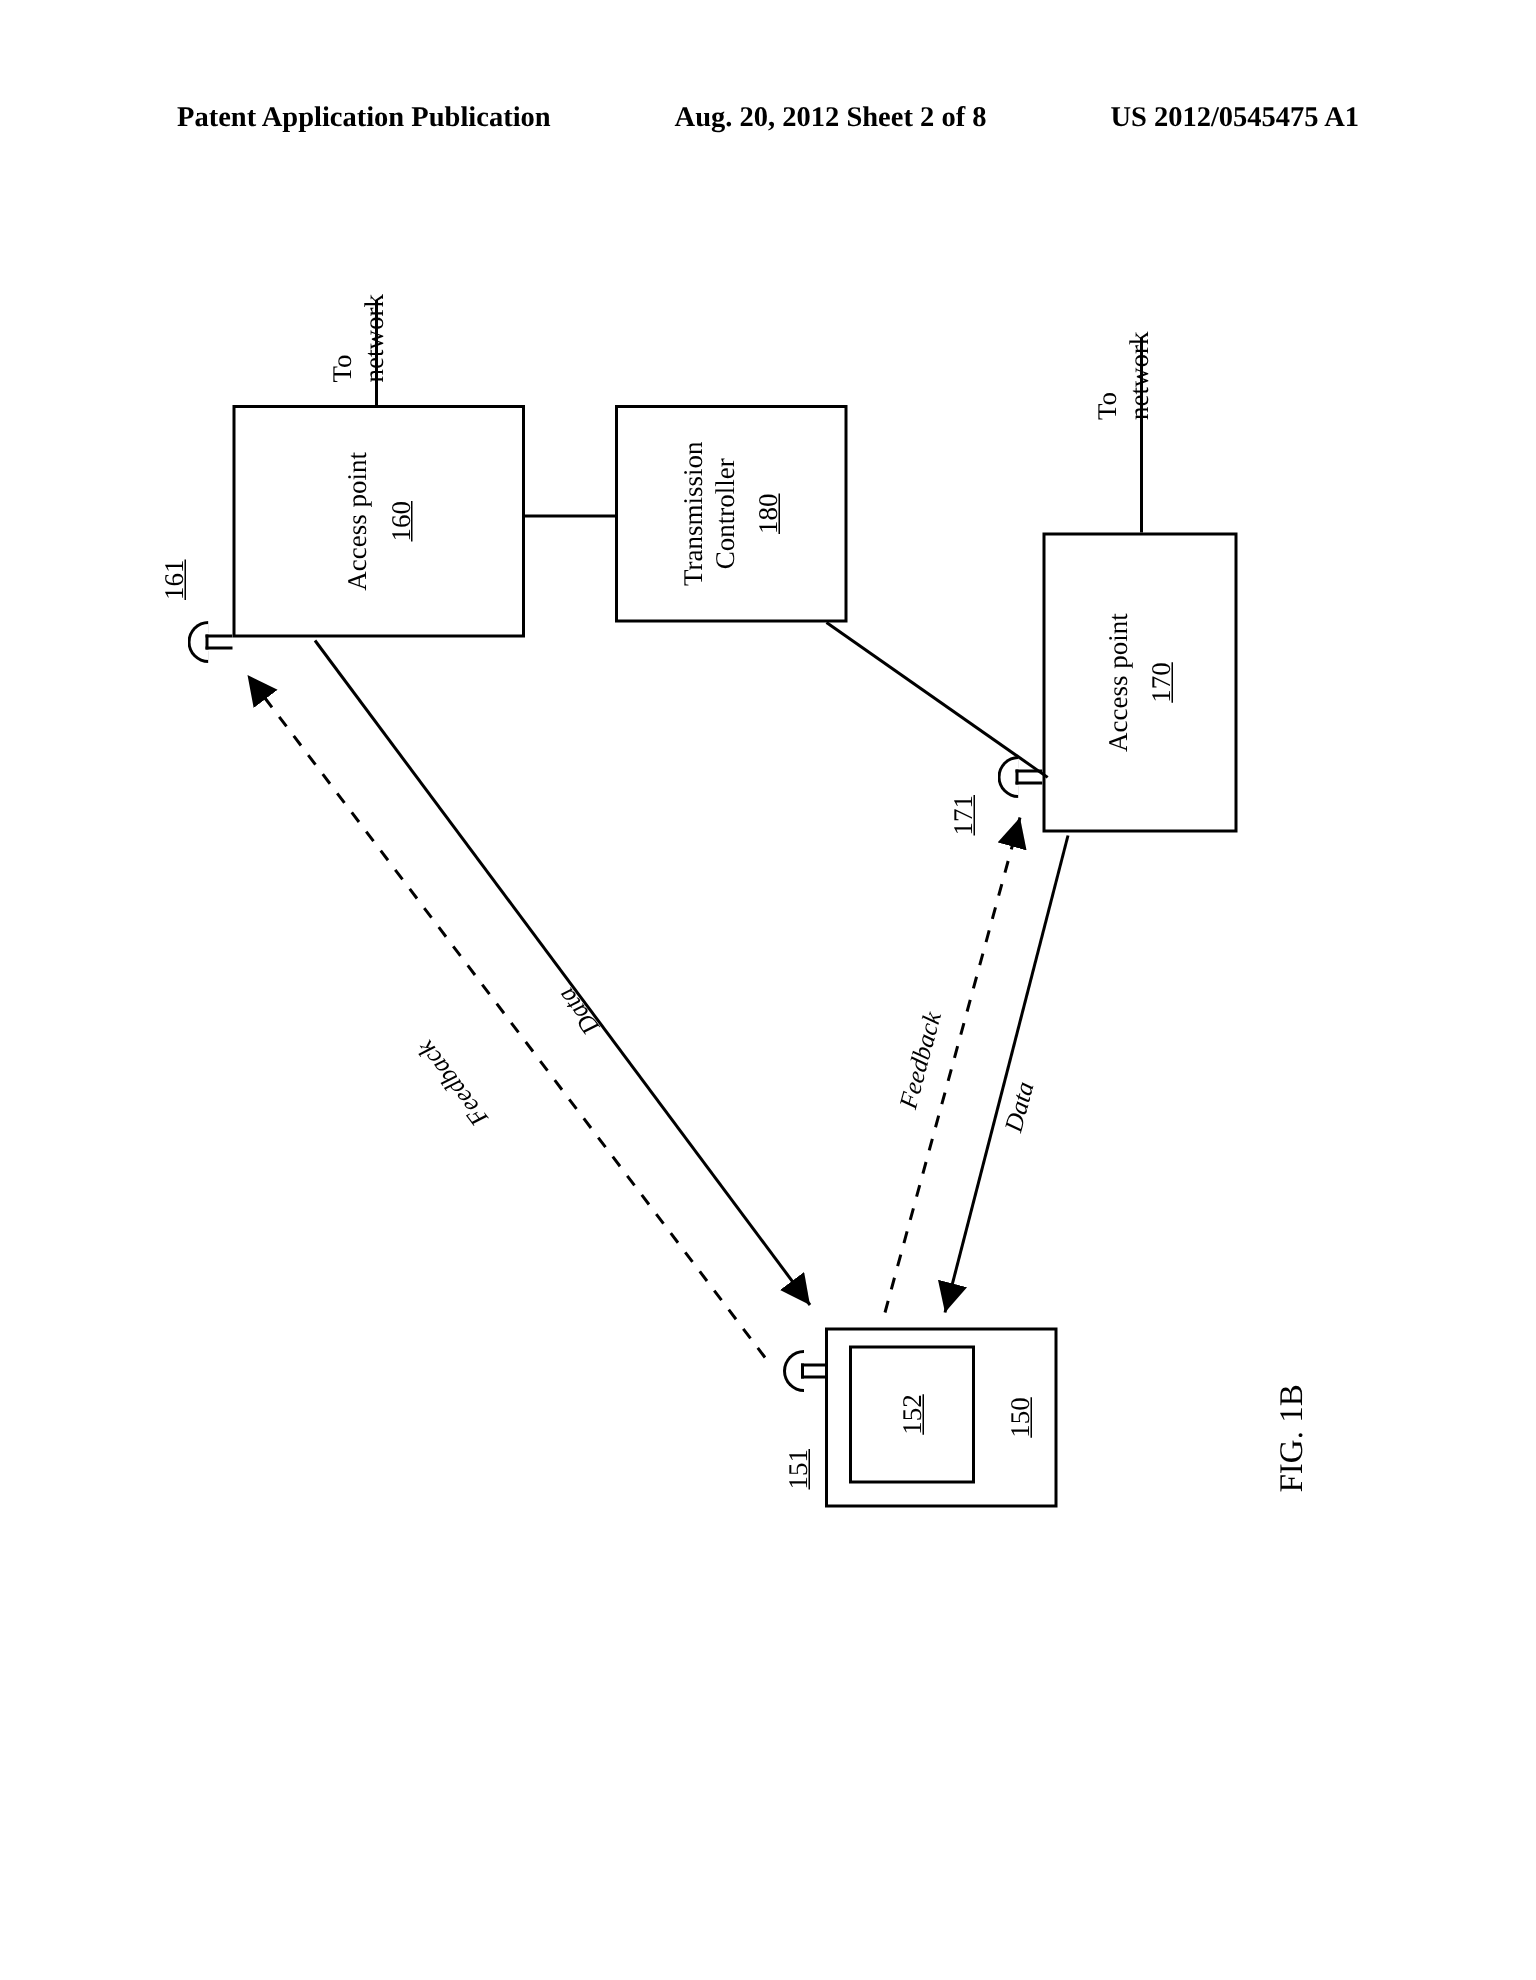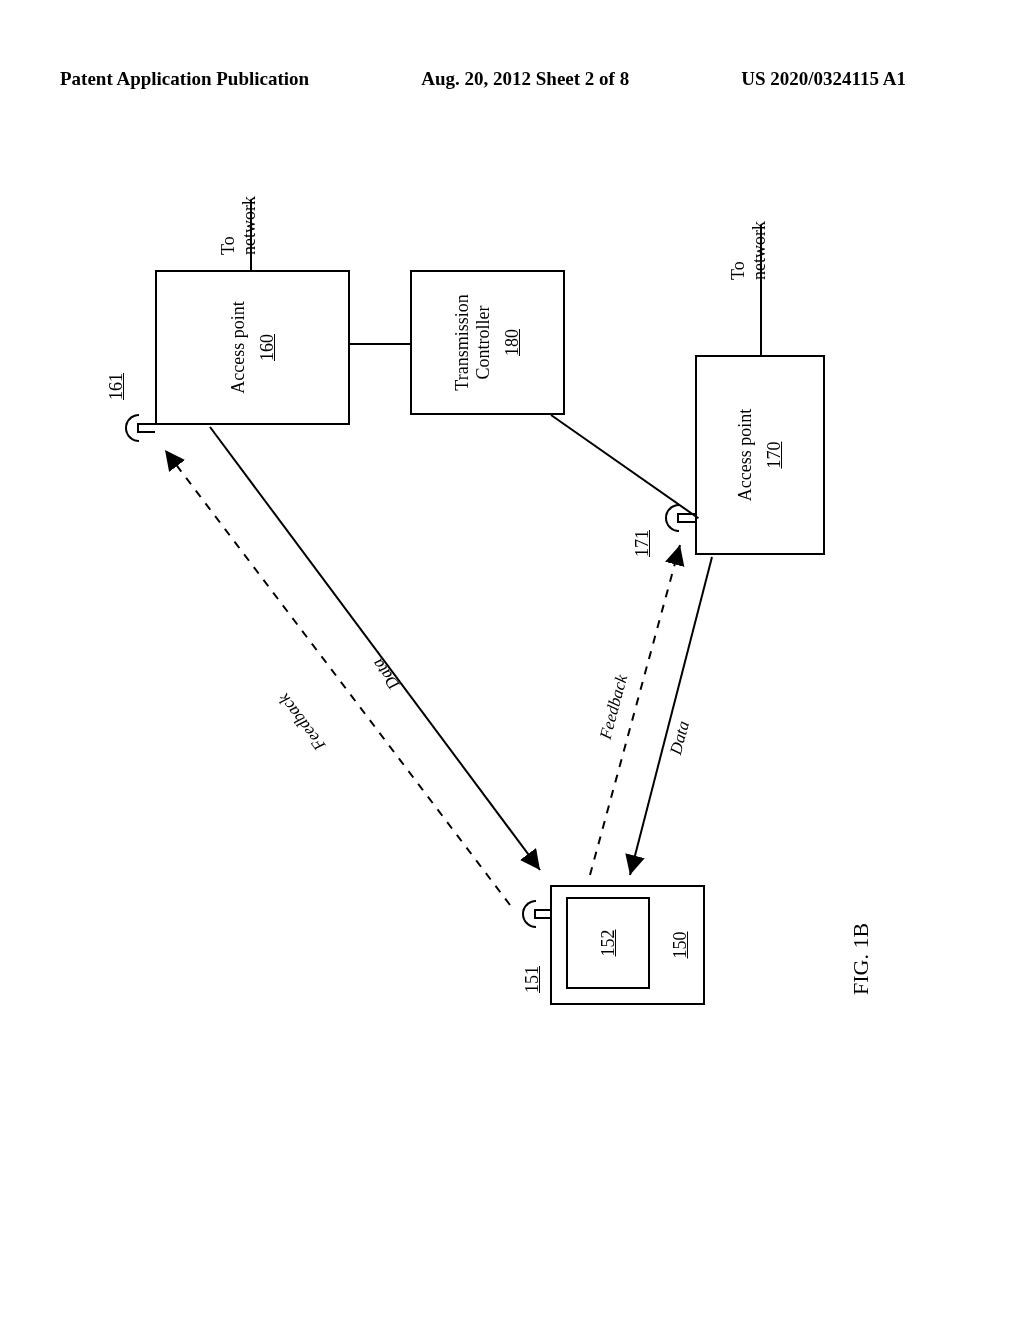--- a/index.html
+++ b/index.html
@@ -12,21 +12,21 @@
     background: #fff;
     position: relative;
   }
   .page-header {
     position: absolute;
     top: 68px;
     left: 0;
     width: 100%;
     display: flex;
     justify-content: space-between;
-    padding: 0 118px 0 60px;
+    padding: 0 118px 0 118px;
     font-size: 19px;
   }
   .page-header .bold { font-weight: bold; }
   .diagram-stage {
     position: absolute;
     top: 155px;
     left: 120px;
     width: 790px;
     height: 1010px;
     transform: rotate(-90deg);
@@ -217,21 +217,21 @@
     top: 838px;
     font-size: 22px;
   }
 </style>
 </head>
 <body>
 
 <div class="page-header">
   <span class="bold">Patent Application Publication</span>
   <span class="bold">Aug. 20, 2012  Sheet 2 of 8</span>
-  <span class="bold">US 2020/0324115 A1</span>
+  <span class="bold">US 2012/0545475 A1</span>
 </div>
 
 <div class="diagram-stage">
 
   <div class="device">
     <div class="device-antenna"></div>
     <div class="device-antenna-top"></div>
     <div class="device-ant-label underline">151</div>
     <div class="device-inner">
       <span class="underline">152</span>

